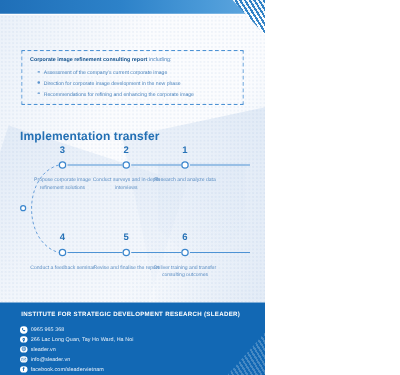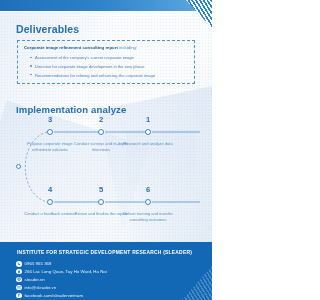--- a/index.html
+++ b/index.html
@@ -133,34 +133,33 @@
   <div class="bg-wash"></div>
   <div class="bg-tri-1"></div>
   <div class="bg-tri-2"></div>
   <div class="bg-shield"></div>
   <div class="bg-dots"></div>
 
   <div class="topbar">
     <div class="topbar-stripes"></div>
   </div>
 
-  <div class="h-deliverables">Deliverables</div>
 
   <div class="deliv-box">
     <div class="deliv-lead">
       <b>Corporate image refinement consulting report</b><span class="light"> including:</span>
     </div>
     <ul class="deliv-list">
       <li>Assessment of the company's current corporate image</li>
       <li>Direction for corporate image development in the new phase</li>
       <li>Recommendations for refining and enhancing the corporate image</li>
     </ul>
   </div>
 
-  <div class="h-process">Implementation analyze</div>
+  <div class="h-process">Implementation transfer</div>
 
   <div class="timeline">
     <svg class="tl-svg" width="212" height="125" viewBox="0 0 212 125">
 
       <line x1="152" y1="20" x2="200" y2="20" stroke="#4e93d4" stroke-width="0.8"></line>
       <line x1="105" y1="20" x2="145" y2="20" stroke="#4e93d4" stroke-width="0.8"></line>
       <line x1="54" y1="20" x2="98" y2="20" stroke="#4e93d4" stroke-width="0.8"></line>
 
       <line x1="54" y1="90" x2="98" y2="90" stroke="#4e93d4" stroke-width="0.8"></line>
       <line x1="105" y1="90" x2="145" y2="90" stroke="#4e93d4" stroke-width="0.8"></line>

